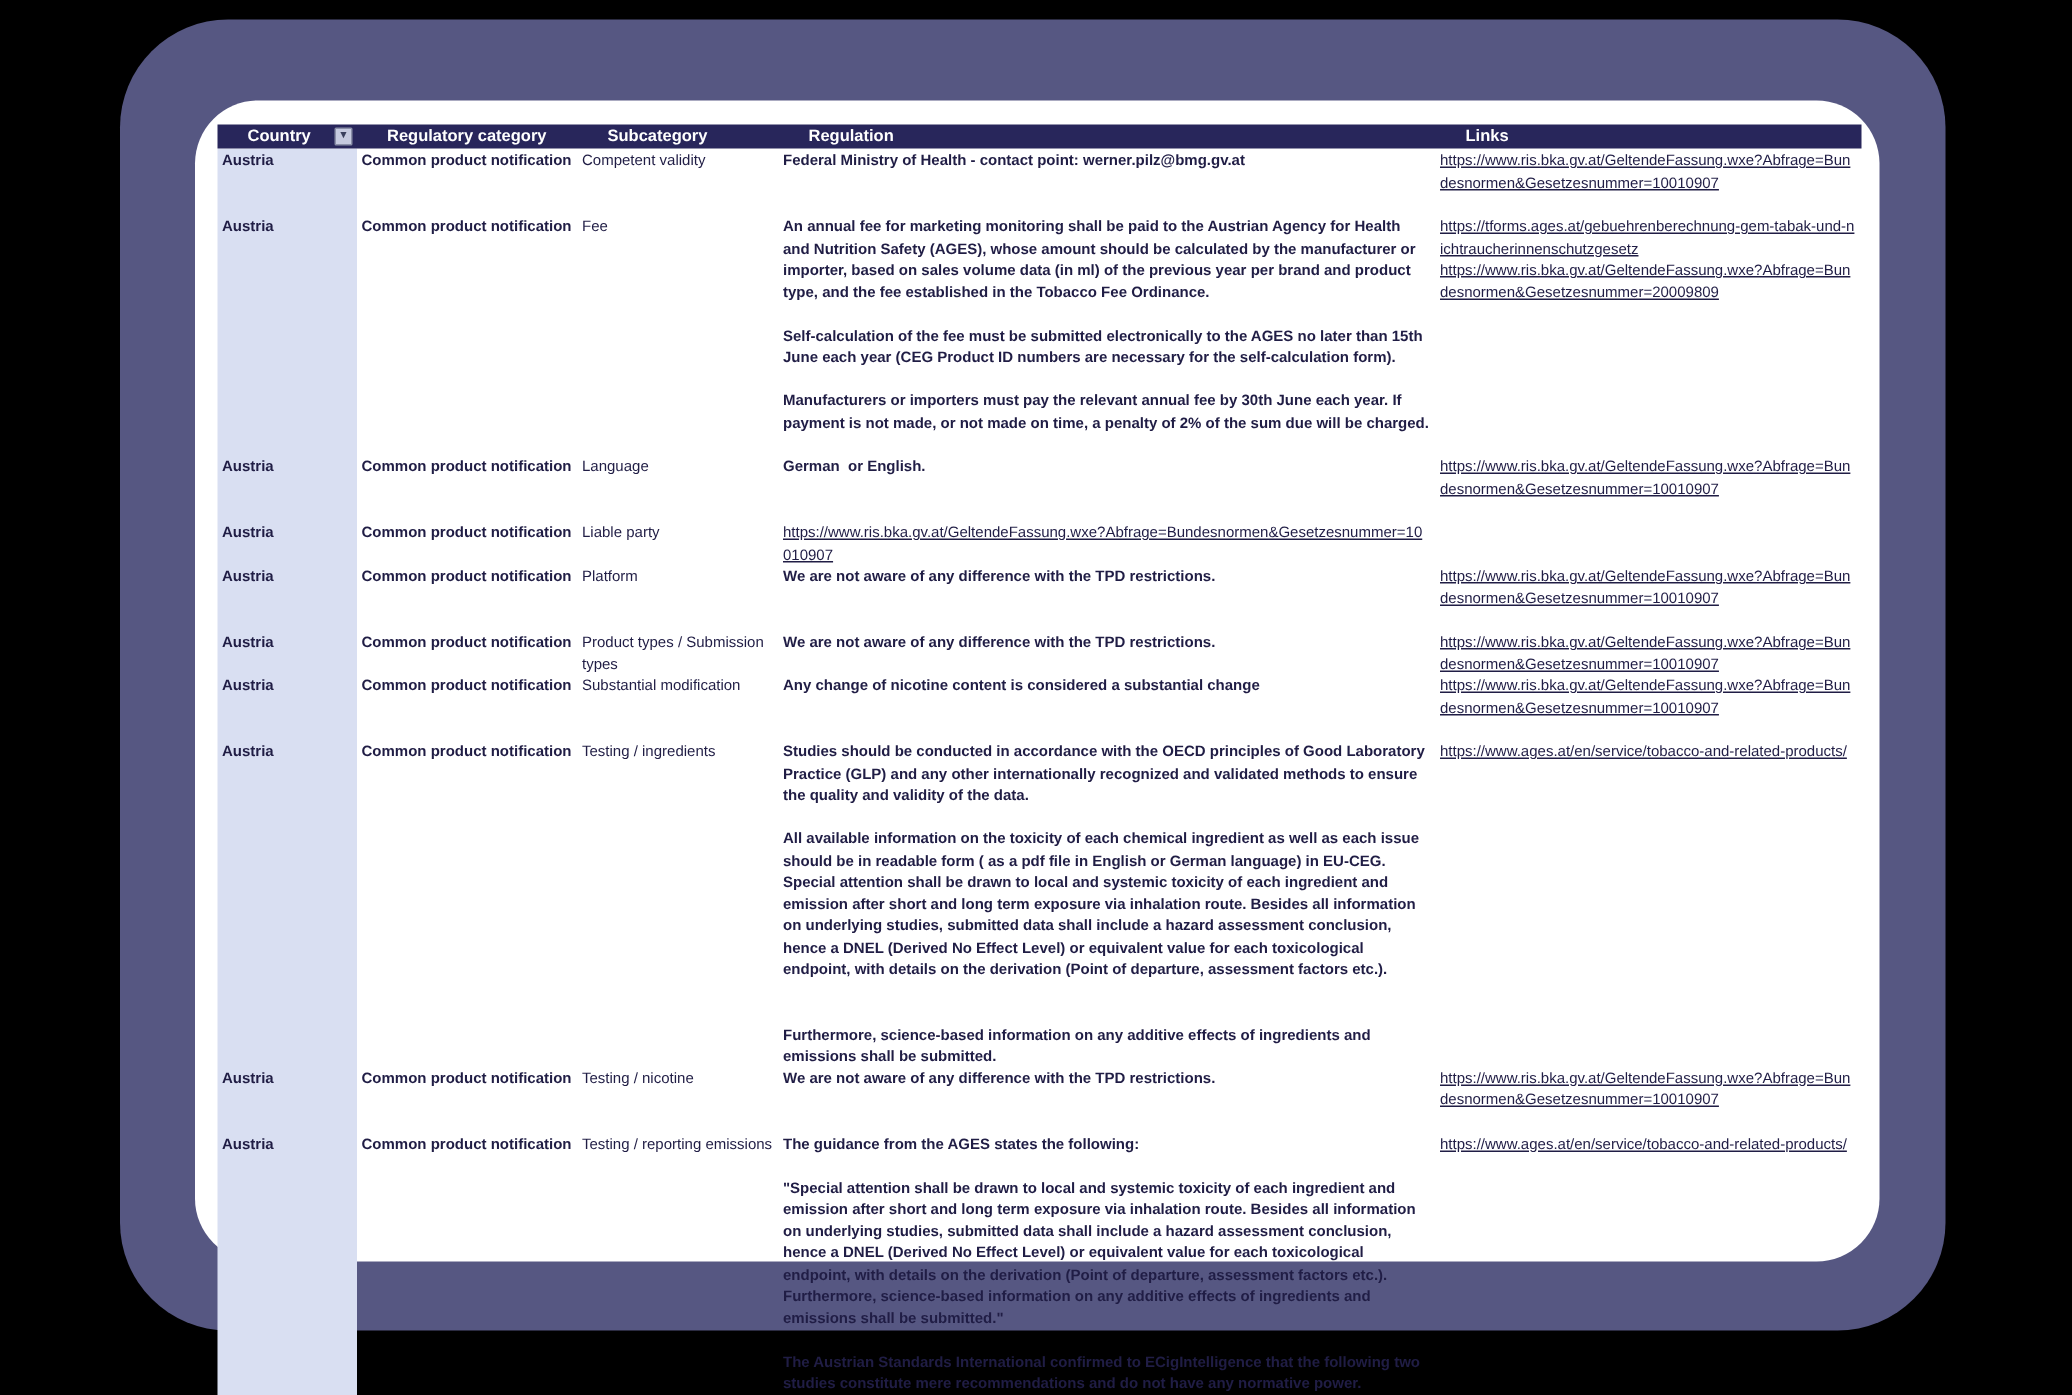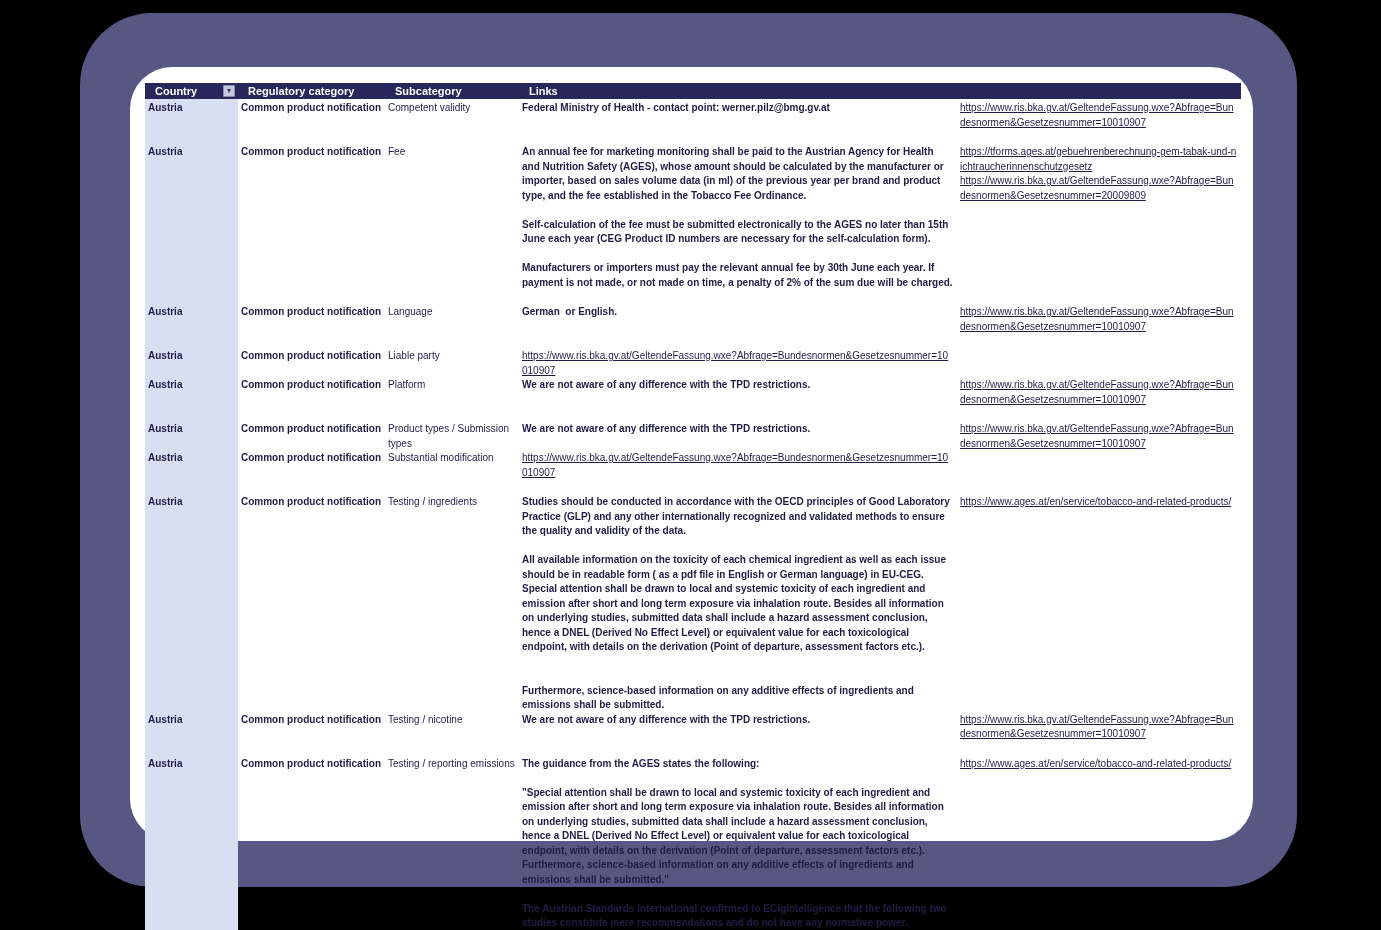--- a/index.html
+++ b/index.html
@@ -26,21 +26,21 @@
     content:"";position:absolute;left:0;top:16px;bottom:0;width:93px;
     background:#D9DFF2;z-index:0;
   }
   .hdr-row{
     position:relative;z-index:1;
     display:grid;grid-template-columns:93px 147px 134px 438px 1fr;
     background:#28265B;color:#ffffff;
     font-size:11px;font-weight:bold;
     height:16px;line-height:16px;
   }
-  .hdr-cell{padding-left:10px;white-space:nowrap;overflow:hidden;}
+  .hdr-cell{padding-left:20px;white-space:nowrap;overflow:hidden;}
   .hdr-country{position:relative;}
   .filter-btn{
     position:absolute;right:3px;top:2px;width:12px;height:12px;
     background:#C6CADF;border:1px solid #8A8FA8;border-radius:1px;
     box-sizing:border-box;
     font-size:7px;line-height:10px;text-align:center;color:#3A3F5C;
     font-weight:normal;
   }
   .tbody{position:relative;z-index:1;padding-top:2px;}
   .row{
@@ -65,20 +65,21 @@
 </div>
 
 <div class="sheet">
   <div class="hdr-row">
     <div class="hdr-cell hdr-country">
       <span>Country</span>
       <span class="filter-btn">▼</span>
     </div>
     <div class="hdr-cell">Regulatory category</div>
     <div class="hdr-cell">Subcategory</div>
+    <div class="hdr-cell">Regulation</div>
     <div class="hdr-cell">Links</div>
   </div>
   <div class="tbody" id="tbody">
       <div class="row gap">
         <div class="cell c-country">Austria</div>
         <div class="cell c-category">Common product notification</div>
         <div class="cell c-subcat">Competent validity</div>
         <div class="cell c-regulation">Federal Ministry of Health - contact point: werner.pilz@bmg.gv.at</div>
         <div class="cell c-links">https://www.ris.bka.gv.at/GeltendeFassung.wxe?Abfrage=Bundesnormen&amp;Gesetzesnummer=10010907</div>
       </div>
@@ -118,20 +119,21 @@
         <div class="cell c-country">Austria</div>
         <div class="cell c-category">Common product notification</div>
         <div class="cell c-subcat">Product types / Submission types</div>
         <div class="cell c-regulation">We are not aware of any difference with the TPD restrictions.</div>
         <div class="cell c-links">https://www.ris.bka.gv.at/GeltendeFassung.wxe?Abfrage=Bundesnormen&amp;Gesetzesnummer=10010907</div>
       </div>
       <div class="row gap">
         <div class="cell c-country">Austria</div>
         <div class="cell c-category">Common product notification</div>
         <div class="cell c-subcat">Substantial modification</div>
+        <div class="cell c-regulation">Any change of nicotine content is considered a substantial change</div>
         <div class="cell c-links">https://www.ris.bka.gv.at/GeltendeFassung.wxe?Abfrage=Bundesnormen&amp;Gesetzesnummer=10010907</div>
       </div>
       <div class="row">
         <div class="cell c-country">Austria</div>
         <div class="cell c-category">Common product notification</div>
         <div class="cell c-subcat">Testing / ingredients</div>
         <div class="cell c-regulation">Studies should be conducted in accordance with the OECD principles of Good Laboratory Practice (GLP) and any other internationally recognized and validated methods to ensure the quality and validity of the data.
 
 All available information on the toxicity of each chemical ingredient as well as each issue should be in readable form ( as a pdf file in English or German language) in EU-CEG. Special attention shall be drawn to local and systemic toxicity of each ingredient and emission after short and long term exposure via inhalation route. Besides all information on underlying studies, submitted data shall include a hazard assessment conclusion, hence a DNEL (Derived No Effect Level) or equivalent value for each toxicological endpoint, with details on the derivation (Point of departure, assessment factors etc.).
 

